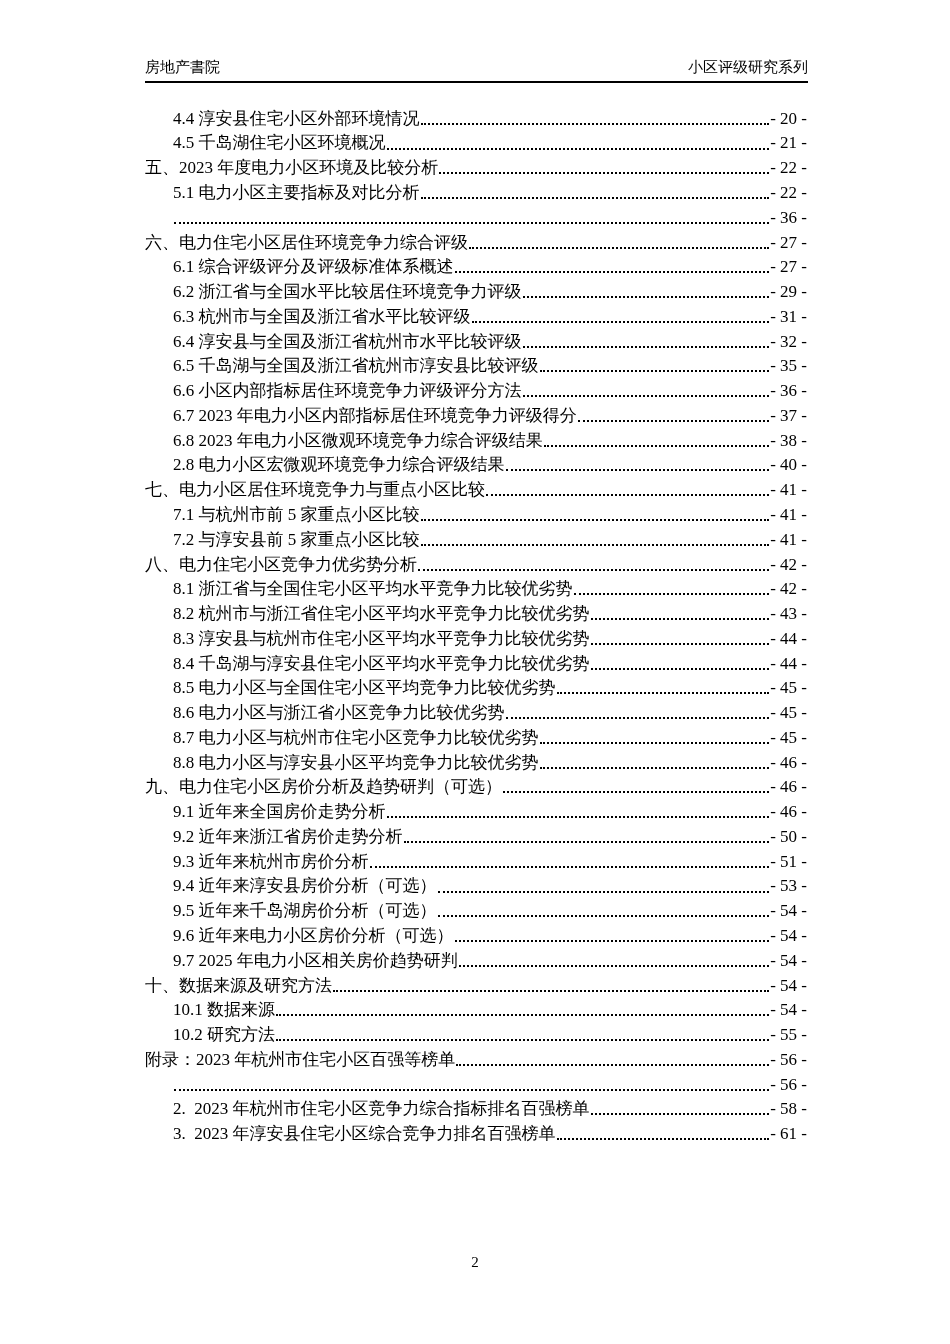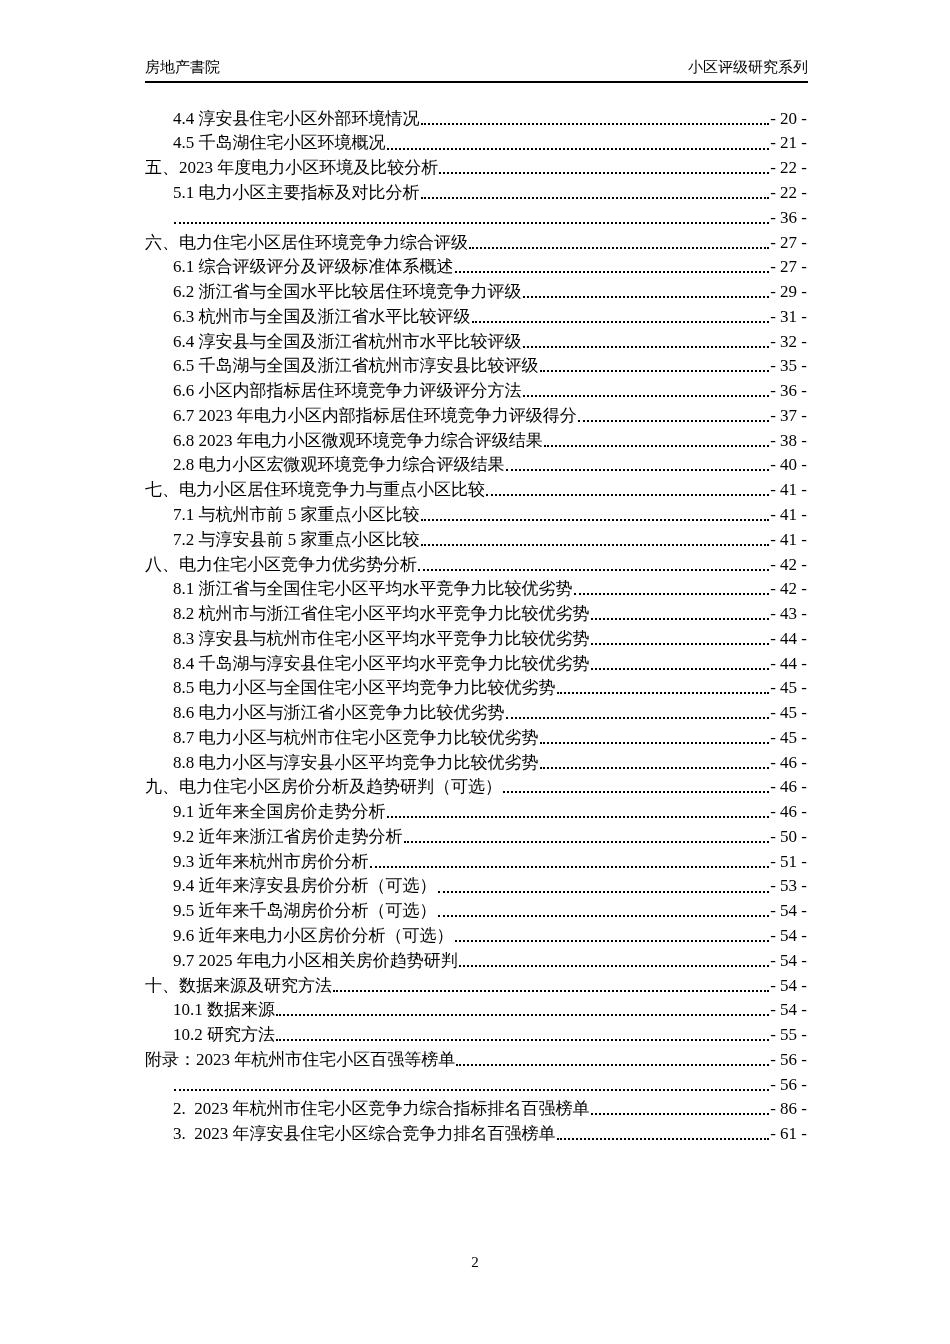--- a/index.html
+++ b/index.html
@@ -277,21 +277,21 @@
       <span class="toc-dots"></span>
       <span class="toc-page">- 56 -</span>
     </div>
       <div class="toc-row level-2">
       <span class="toc-dots"></span>
       <span class="toc-page">- 56 -</span>
     </div>
       <div class="toc-row level-2">
       <span class="toc-label">2.  2023 年杭州市住宅小区竞争力综合指标排名百强榜单</span>
       <span class="toc-dots"></span>
-      <span class="toc-page">- 86 -</span>
+      <span class="toc-page">- 58 -</span>
     </div>
       <div class="toc-row level-2">
       <span class="toc-label">3.  2023 年淳安县住宅小区综合竞争力排名百强榜单</span>
       <span class="toc-dots"></span>
       <span class="toc-page">- 61 -</span>
     </div>
     </div>
 
   <div class="doc-footer">2</div>
 

